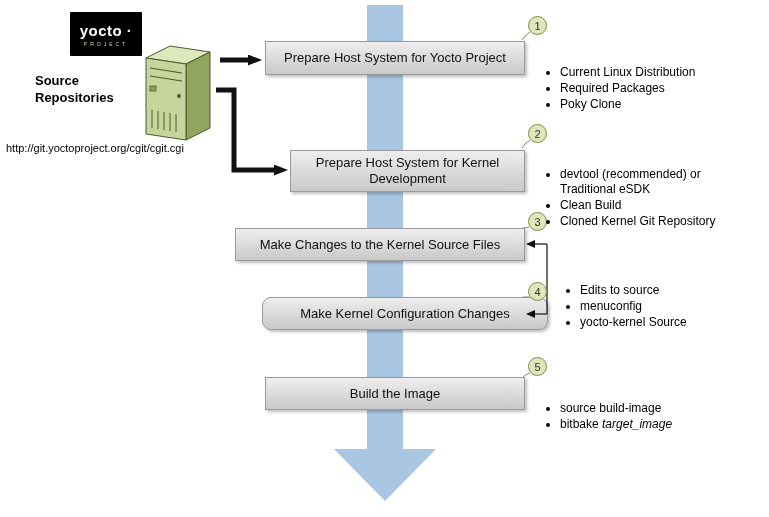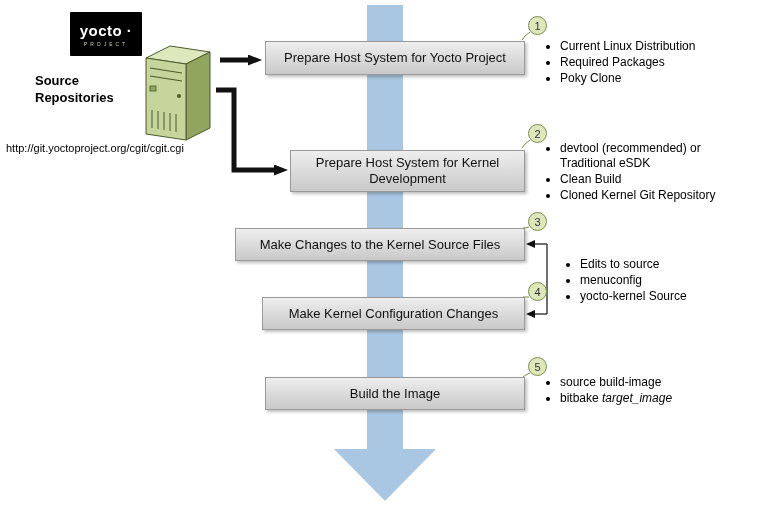--- a/index.html
+++ b/index.html
@@ -11,21 +11,21 @@
     text-align:center; font-size:13px; color:#111;
     background:linear-gradient(#eeeeee, #c9c9c9);
     border:1px solid #9a9a9a; box-shadow:2px 2px 3px rgba(0,0,0,0.25);
     padding:2px 6px; line-height:16px;
   }
   .circle {
     position:absolute; width:19px; height:19px; border-radius:50%;
     background:#dde7ba; border:1px solid #7c8f4f; color:#333;
     font-size:11px; display:flex; align-items:center; justify-content:center;
   }
-  ul.blist { position:absolute; list-style:disc; padding-left:13px; font-size:12px; color:#000; line-height:15px; }
+  ul.blist { position:absolute; list-style:disc; padding-left:13px; font-size:12px; color:#000; line-height:15px;margin-top:26px; }
   ul.blist li { margin:0 0 1px 0; }
   .it { font-style:italic; }
   .logo {
     position:absolute; left:70px; top:12px; width:72px; height:44px;
     background:#000; border-radius:1px; color:#fff;
     display:flex; flex-direction:column; align-items:center; justify-content:center;
   }
   .logo .t { font-size:15px; font-weight:bold; letter-spacing:0.5px; }
   .logo .s { font-size:5px; letter-spacing:3px; color:#c9d7a0; margin-top:2px; }
   .srclabel { position:absolute; left:35px; top:72px; width:105px; font-size:13px; font-weight:bold; color:#000; line-height:17px; }
@@ -65,21 +65,21 @@
 
   <div class="box" style="left:265px; top:41px; width:260px; height:34px;text-align:right;">
     <span>Prepare Host System for Yocto Project</span>
   </div>
   <div class="box" style="left:290px; top:150px; width:235px; height:42px;">
     <span>Prepare Host System for Kernel Development</span>
   </div>
   <div class="box" style="left:235px; top:228px; width:290px; height:33px;">
     <span>Make Changes to the Kernel Source Files</span>
   </div>
-  <div class="box" style="left:262px; top:297px; width:263px; height:33px;">
+  <div class="box" style="left:262px; top:297px; width:286px; height:33px;border-radius:9px;">
     <span>Make Kernel Configuration Changes</span>
   </div>
   <div class="box" style="left:265px; top:377px; width:260px; height:33px;">
     <span>Build the Image</span>
   </div>
 
   <svg class="layer" viewBox="0 0 769 517" aria-hidden="true">
     <defs>
       <marker id="mBig" markerUnits="userSpaceOnUse" markerWidth="15" markerHeight="11" refX="2" refY="5.5" orient="auto">
         <path d="M0,0 L14,5.5 L0,11 z" fill="#111"></path>

